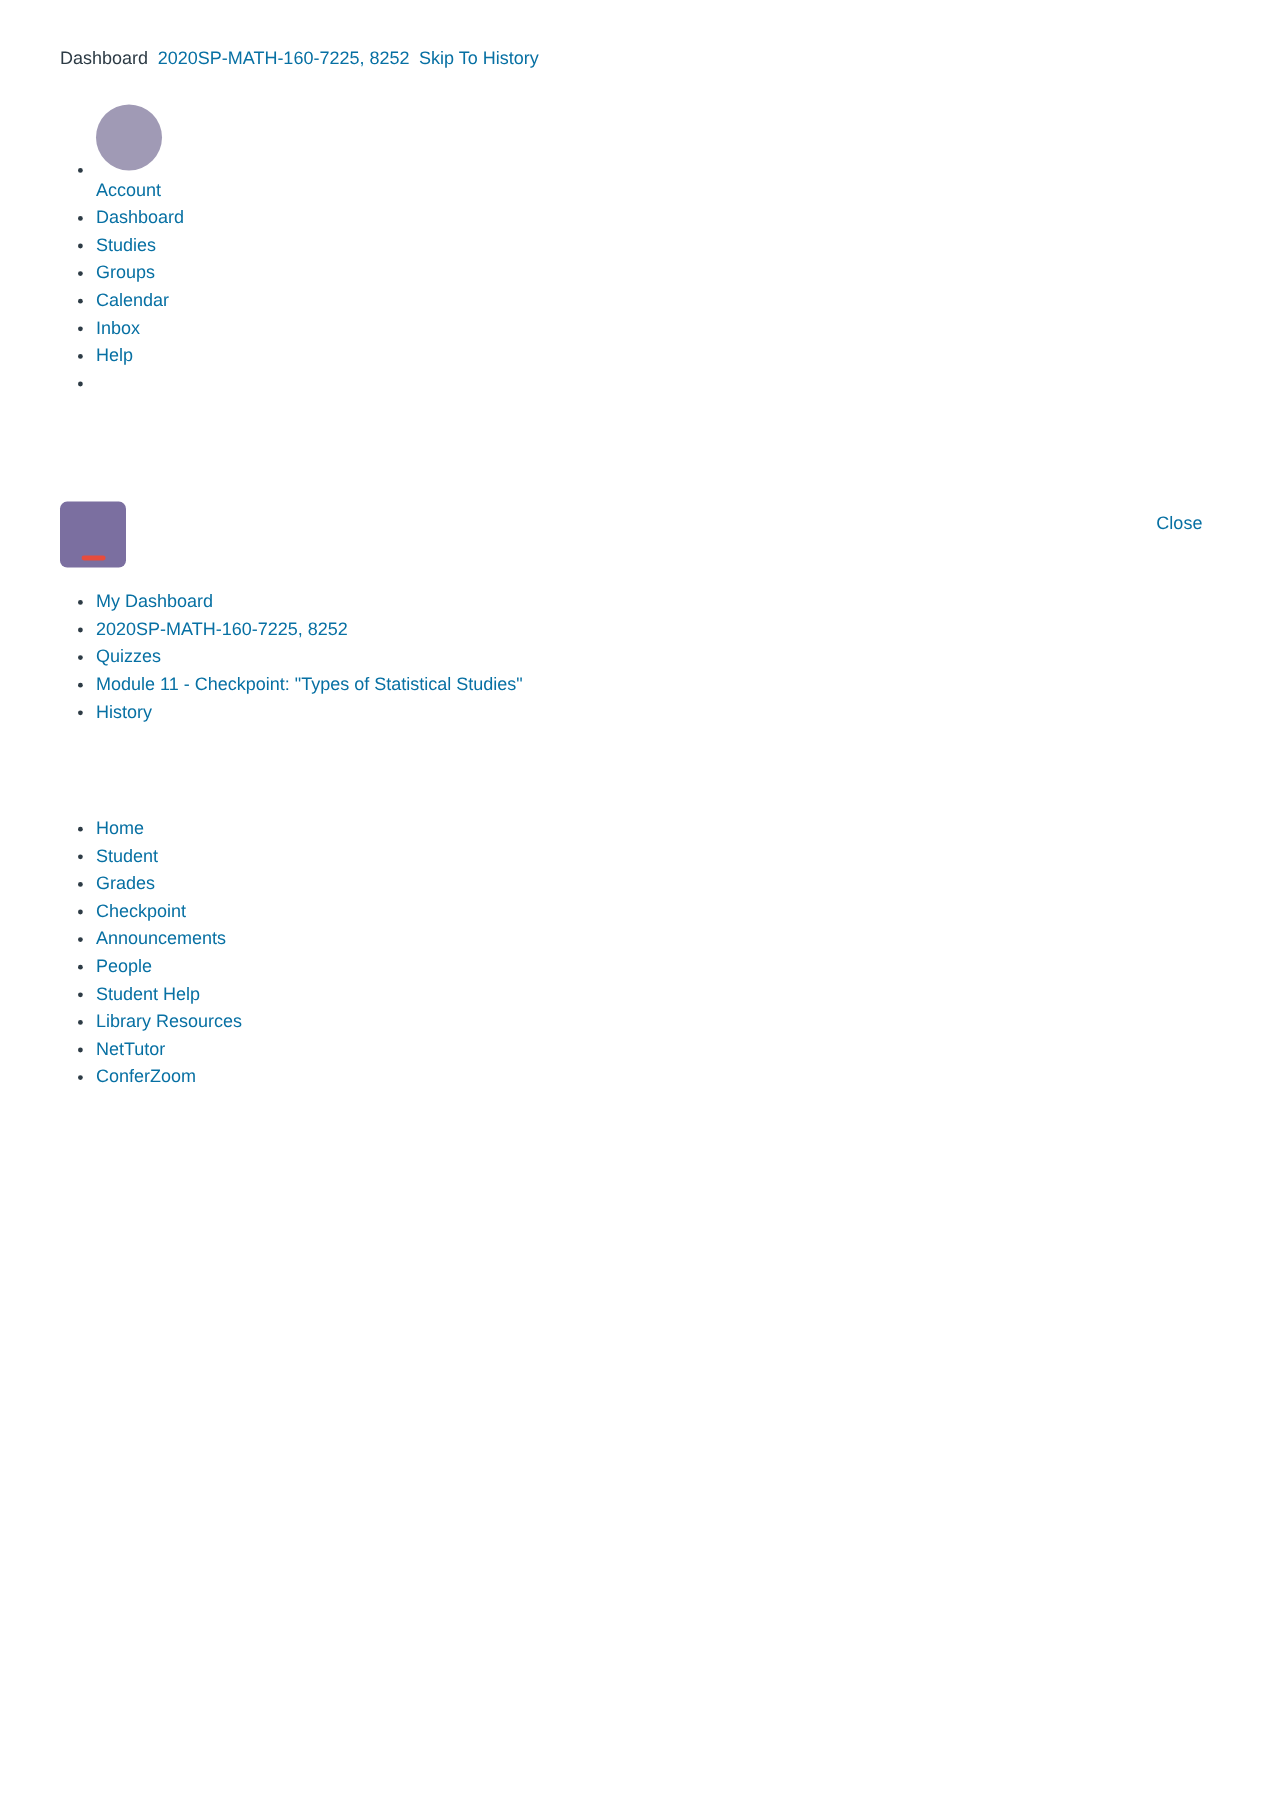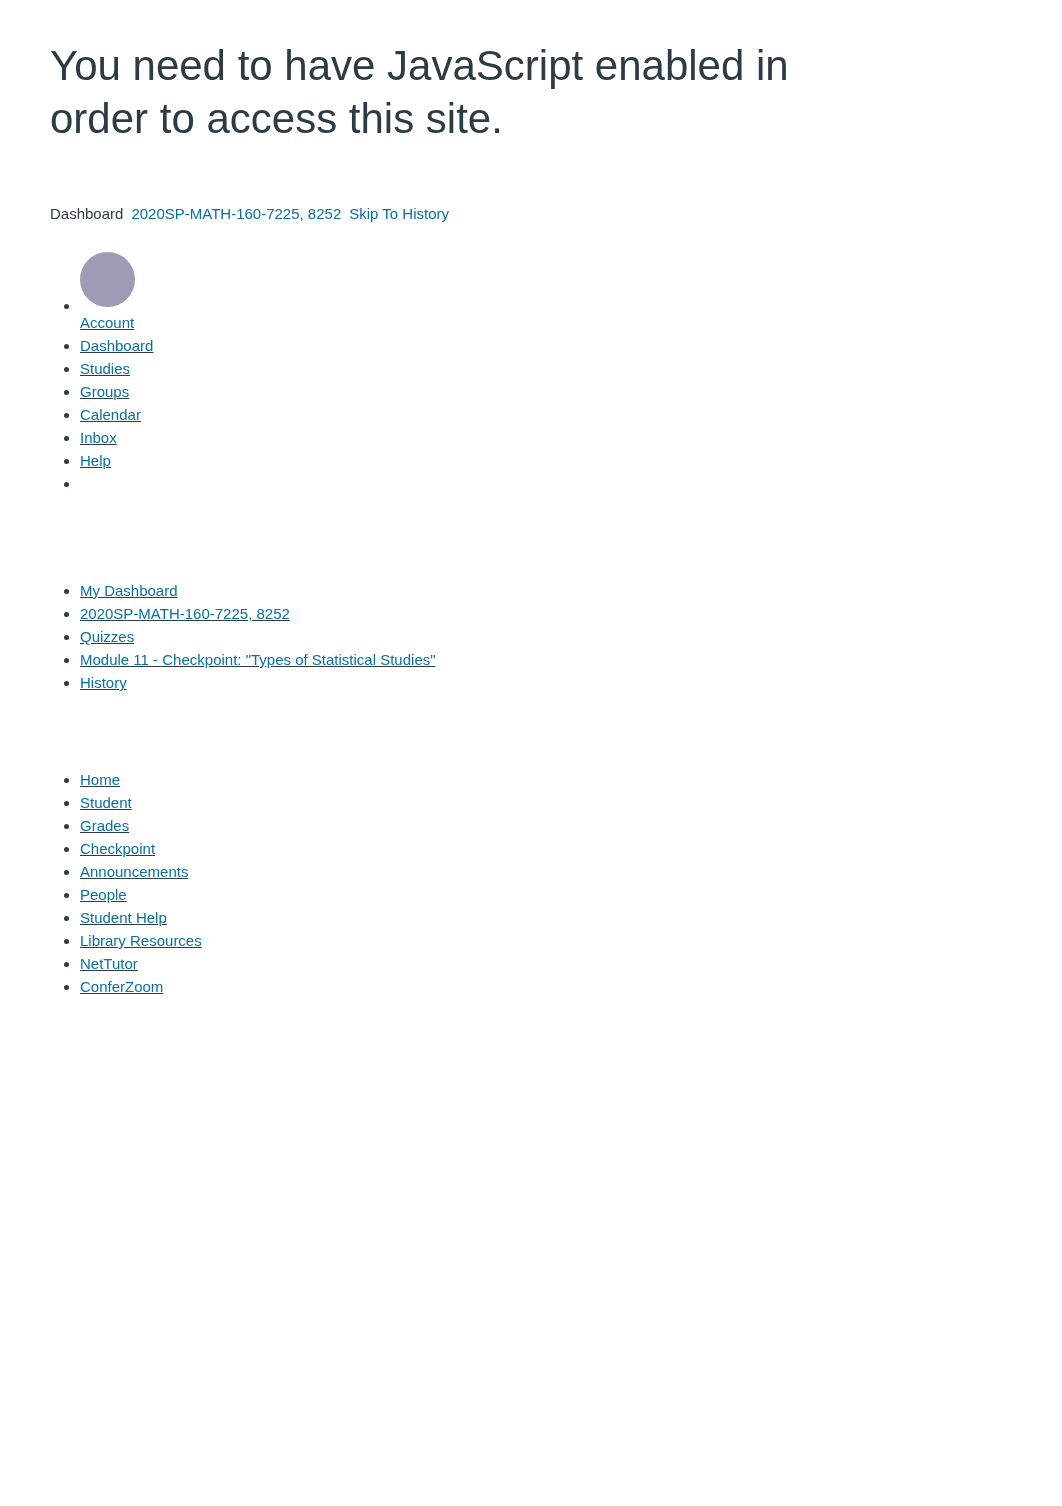--- a/index.html
+++ b/index.html
@@ -40,21 +40,20 @@
       text-decoration: none;
     }
 
     .nav-section {
       margin-bottom: 30px;
     }
 
     .nav-list {
       list-style: disc;
       padding-left: 30px;
-      text-decoration: underline;
     }
 
     .nav-list li {
       margin-bottom: 6px;
       font-size: 15px;
     }
 
     .nav-list li a {
       color: #0770a3;
       text-decoration: none;
@@ -118,21 +117,20 @@
       position: absolute;
       right: 10px;
       top: 0;
     }
   </style>
 </head>
 <body>
 
 <div class="page-container">
 
-  <h1 class="main-heading">You need to have JavaScript enabled in order to access this site.</h1>
 
   <div class="breadcrumb-bar">
     <span>Dashboard</span>
     <a href="#">2020SP-MATH-160-7225, 8252</a>
     <a href="#">Skip To History</a>
   </div>
 
   <div class="nav-section">
     <ul class="nav-list">
       <li>
@@ -157,20 +155,29 @@
       </li>
       <li>
         <a href="#">Help</a>
       </li>
       <li></li>
     </ul>
   </div>
 
   <div style="height: 60px;"></div>
 
+  <div class="top-nav-area">
+    <div class="close-area">
+      <a href="#" class="close-link">Close</a>
+    </div>
+
+    <div style="margin-bottom: 16px;">
+      <div class="avatar-small"></div>
+    </div>
+  </div>
 
   <div class="nav-section">
     <ul class="nav-list">
       <li>
         <a href="#">My Dashboard</a>
       </li>
       <li>
         <a href="#">2020SP-MATH-160-7225, 8252</a>
       </li>
       <li>

